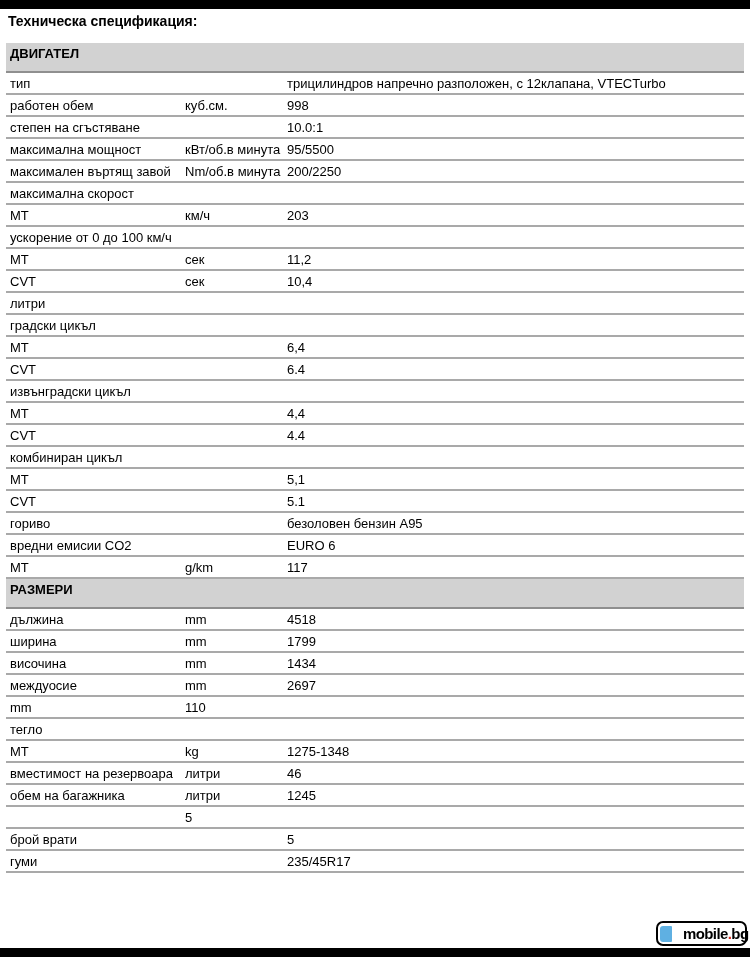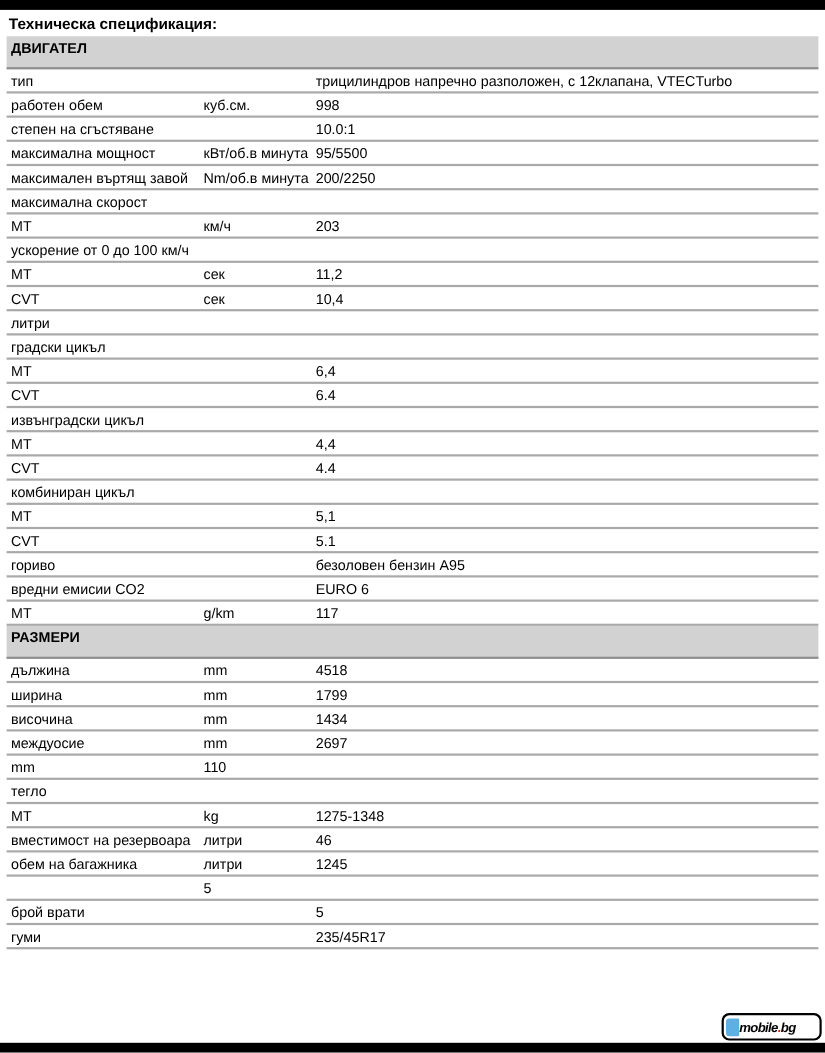--- a/index.html
+++ b/index.html
@@ -24,21 +24,21 @@
     width: 100%;
     height: 9px;
     background: var(--bottom-bar, #000);
   }
   .content {
     margin: 0 6px;
   }
   .title {
     font-weight: bold;
     font-size: 14px;
-    height: 24px;
+    height: 34px;
     line-height: 24px;
     padding-left: 2px;
     white-space: nowrap;
   }
   .section-header {
     background: var(--section-header-bg, #d2d2d2);
     border-bottom: 2px solid var(--section-border, #8f8f8f);
     font-weight: bold;
     font-size: 13px;
     height: 30px;
@@ -75,26 +75,25 @@
   .logo-blue {
     width: 12px;
     height: 16px;
     margin-left: 2px;
     border-radius: 3px 1px 1px 3px;
     background: var(--logo-blue, #5fb0e2);
     flex: 0 0 auto;
   }
   .logo-text {
     font-weight: bold;
-    font-size: 12px;
+    font-size: 15px;
     letter-spacing: -0.6px;
-    margin-left: 0;
+    margin-left: 11px;
     white-space: nowrap;
     line-height: 1;
-    font-style: italic;
   }
   .logo-text .dot { color: var(--logo-dot-red, #d92b1f); }
 </style>
 </head>
 <body>
 
 <div class="topbar"></div>
 
 <div class="content">
   <div class="title">Техническа спецификация:</div>

